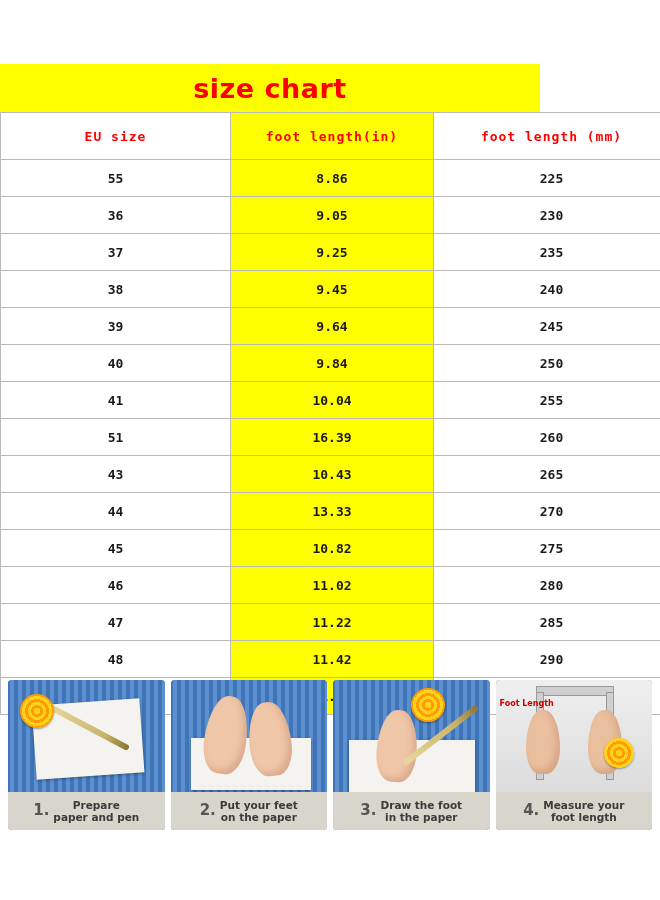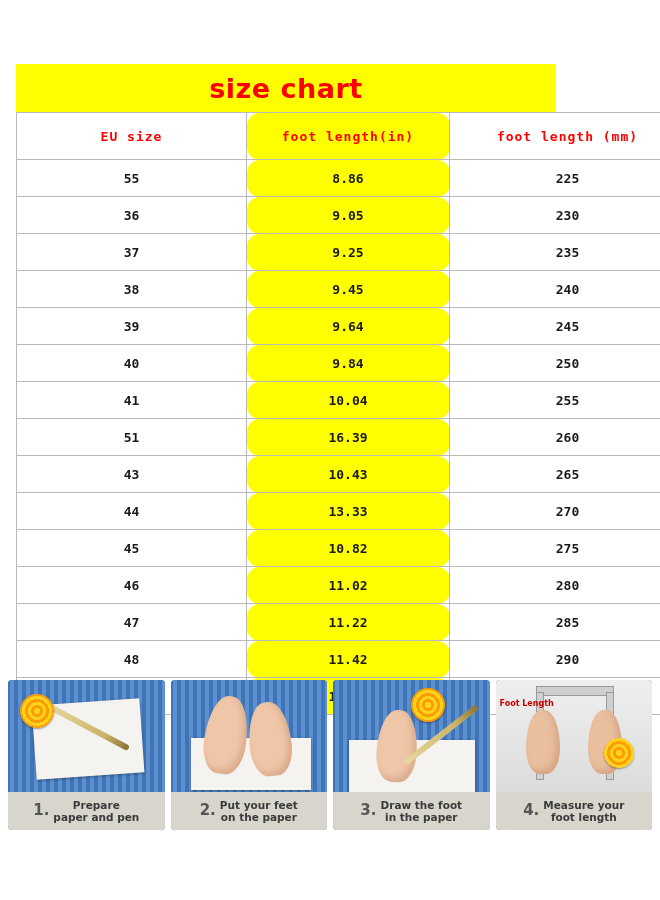--- a/index.html
+++ b/index.html
@@ -14,21 +14,21 @@
     overflow: hidden;
   }
   .page {
     position: relative;
     width: 660px;
     height: 900px;
     background: #ffffff;
   }
   .chart-wrap {
     position: absolute;
-    left: 16px;
+    left: 0;
     top: 64px;
     width: 540px;
   }
   .title-bar {
     background: #ffff00;
     height: 46px;
     display: flex;
     align-items: center;
     justify-content: center;
     border: 1px solid #ffff00;
@@ -56,21 +56,21 @@
     color: #1a1a1a;
     margin-left: 16px;
   }
   table.size-table tr.header-row td {
     color: #ff0000;
     font-size: 13px;
     letter-spacing: 1px;
     height: 44px;
   }
   td.col-eu { width: 227px; }
-  td.col-in { width: 200px; background: #ffff00; border-radius: 13px; }
+  td.col-in { width: 200px; background: #ffff00; }
   td.col-mm { width: 233px; }
   tr.header-row td.col-in { background: #ffff00; }
 
   .steps {
     position: absolute;
     left: 8px;
     top: 680px;
     width: 644px;
     display: flex;
     gap: 6px;

